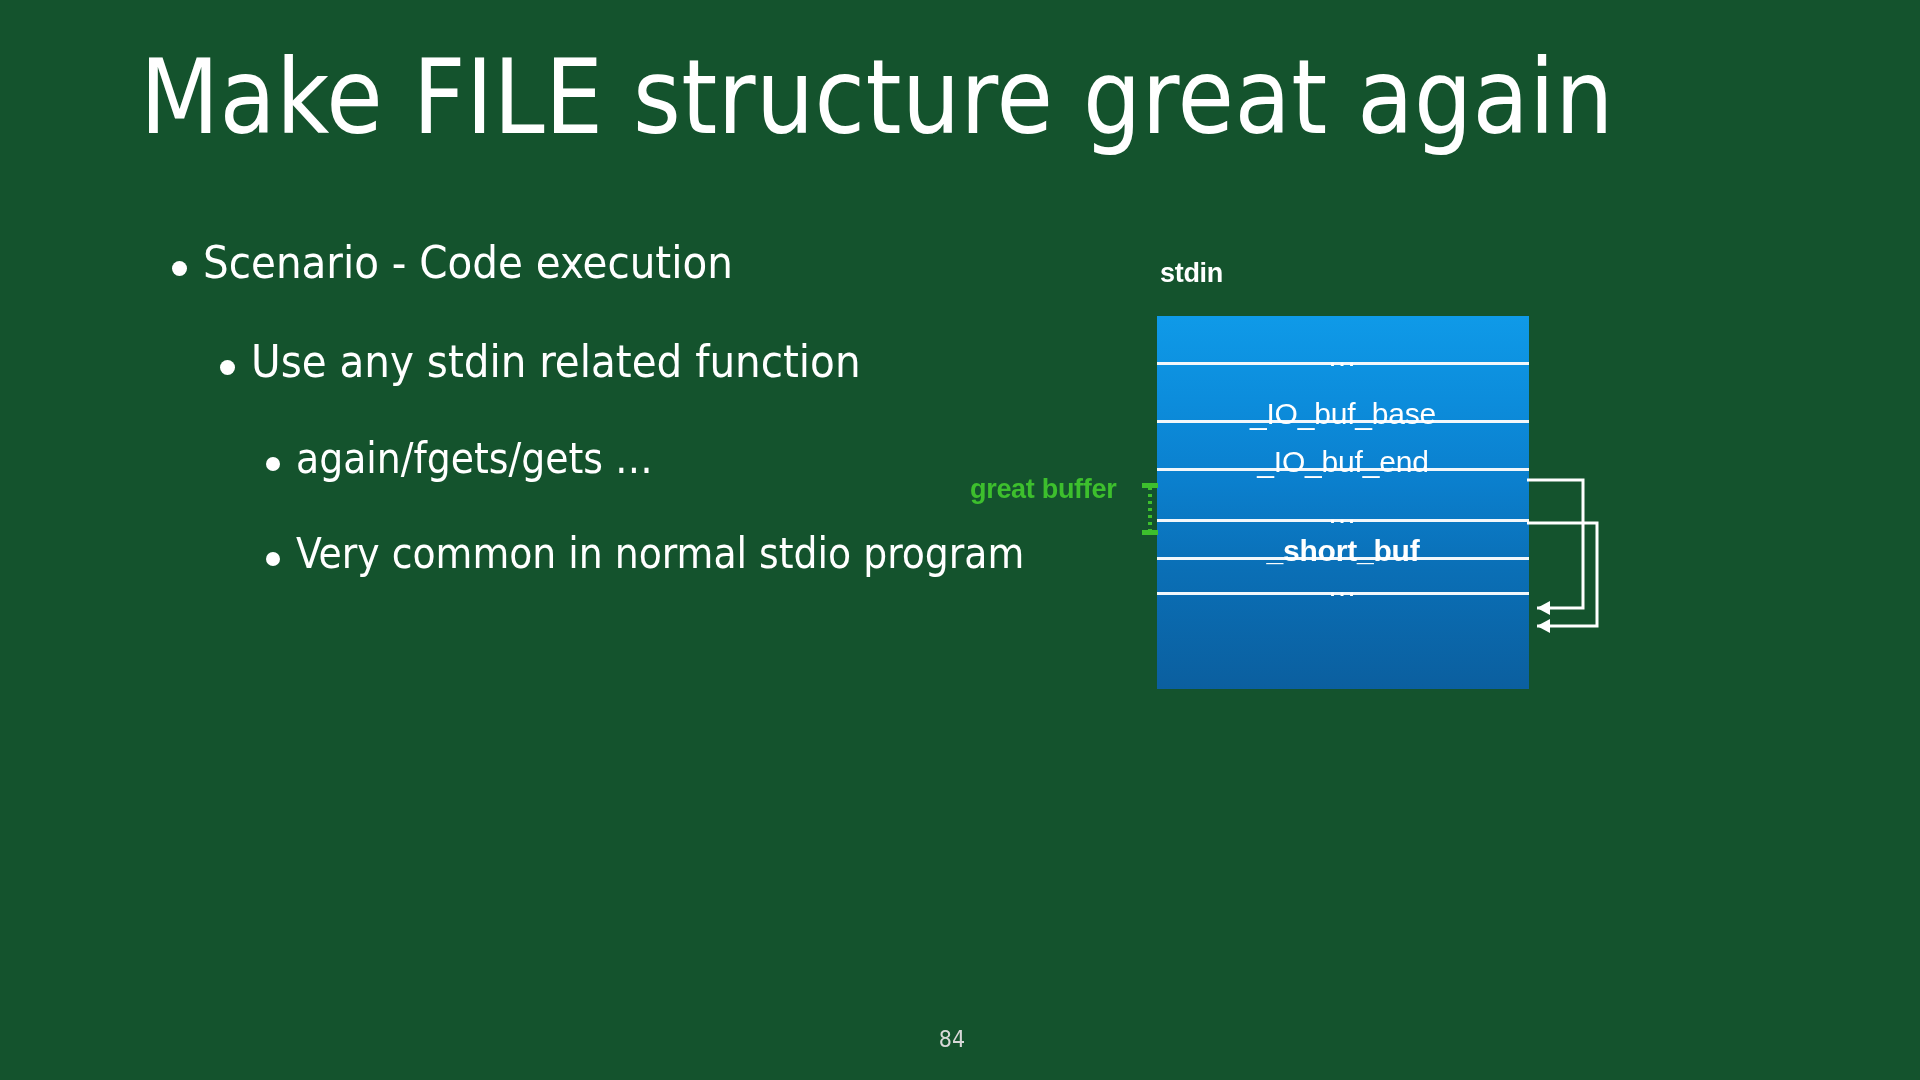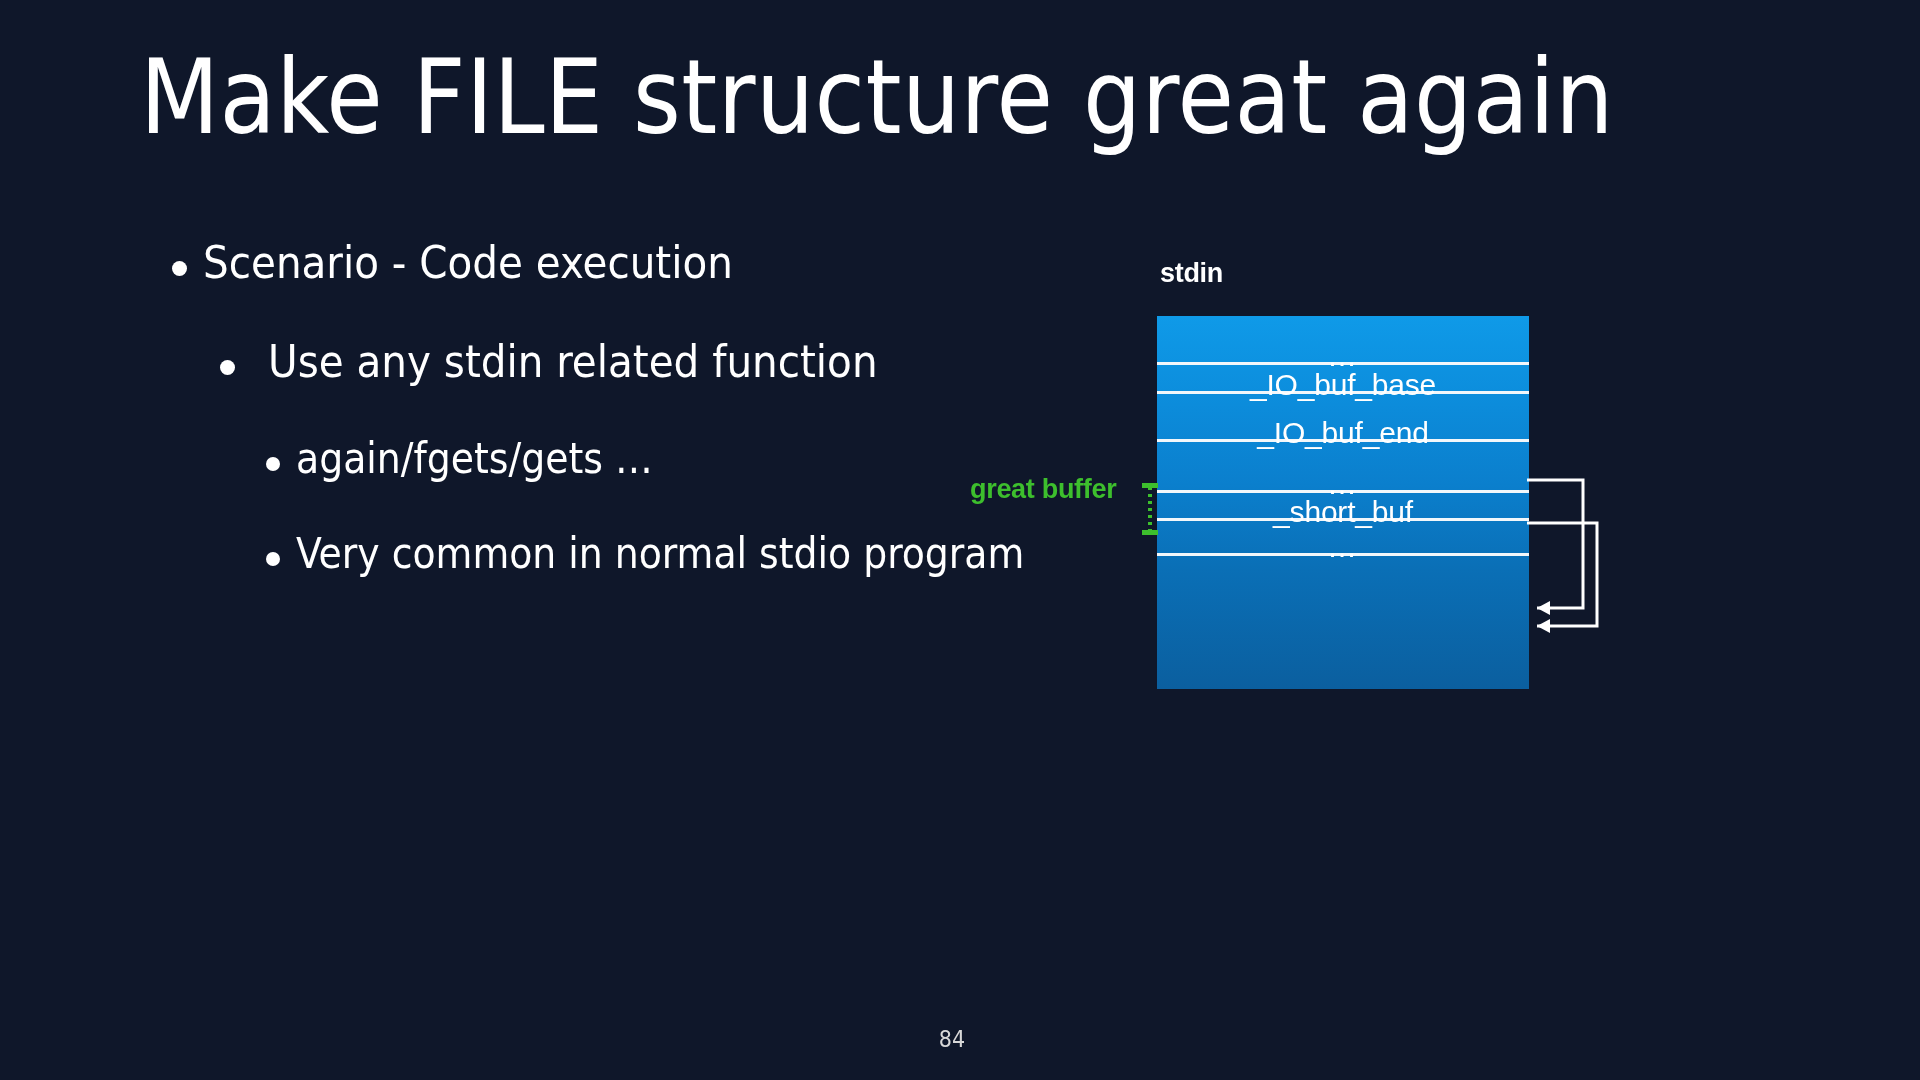--- a/index.html
+++ b/index.html
@@ -15,21 +15,21 @@
     font-family: "DejaVu Sans", sans-serif;
     color: #ffffff;
     position: relative;
   }
 
   #slide {
     position: absolute;
     left: 0; top: 0;
     width: 1920px;
     height: 1080px;
-    background: #0f172a;
+    background: #14532d;
   }
 
   
   #slide-title {
     position: absolute;
     left: 140px;
     top: 36px;
     width: 1680px;
     font-family: "DejaVu Sans Condensed", "Liberation Sans Narrow", "Liberation Sans", sans-serif;
     font-weight: 300;
@@ -68,21 +68,21 @@
   }
   .bullet-text {
     flex: 0 0 auto;
   }
 
   
   .lvl1 { padding-left: 142px; font-size: 45px; margin-bottom: 46px; }
   .lvl1 .bullet-dot { width: 15px; height: 15px; margin-right: 16px; top: -2px; }
 
   
-  .lvl2 { padding-left: 190px; font-size: 45px; margin-bottom: 46px; gap: 17px; }
+  .lvl2 { padding-left: 190px; font-size: 45px; margin-bottom: 46px; }
   .lvl2 .bullet-dot { width: 15px; height: 15px; margin-right: 16px; top: -2px; }
 
   
   .lvl3 { padding-left: 236px; font-size: 42px; margin-bottom: 46px; }
   .lvl3 .bullet-dot { width: 14px; height: 14px; margin-right: 16px; top: -2px; }
 
   
   #diagram {
     position: absolute;
     left: 1130px;
@@ -228,30 +228,30 @@
   </div>
 
   <div id="diagram">
 
     <div id="stdin-label">stdin</div>
 
     <div id="struct-table">
       <div class="struct-row sep r-ellipsis" style="height:49px;">
         <span class="row-label">…</span>
       </div>
-      <div class="struct-row sep" style="height:29px;">
+      <div class="struct-row sep" style="height:58px;">
         <span class="row-label">_IO_buf_base</span>
       </div>
       <div class="struct-row sep" style="height:48px;">
         <span class="row-label">_IO_buf_end</span>
       </div>
       <div class="struct-row sep r-ellipsis" style="height:51px;">
         <span class="row-label">…</span>
       </div>
-      <div class="struct-row sep" style="height:28px;">
+      <div class="struct-row sep" style="height:38px;font-weight:bold;">
         <span class="row-label">_short_buf</span>
       </div>
       <div class="struct-row sep r-ellipsis" style="height:35px;">
         <span class="row-label">…</span>
       </div>
       <div class="struct-row" style="height:106px;">
         <span class="row-label"></span>
       </div>
     </div>
 

